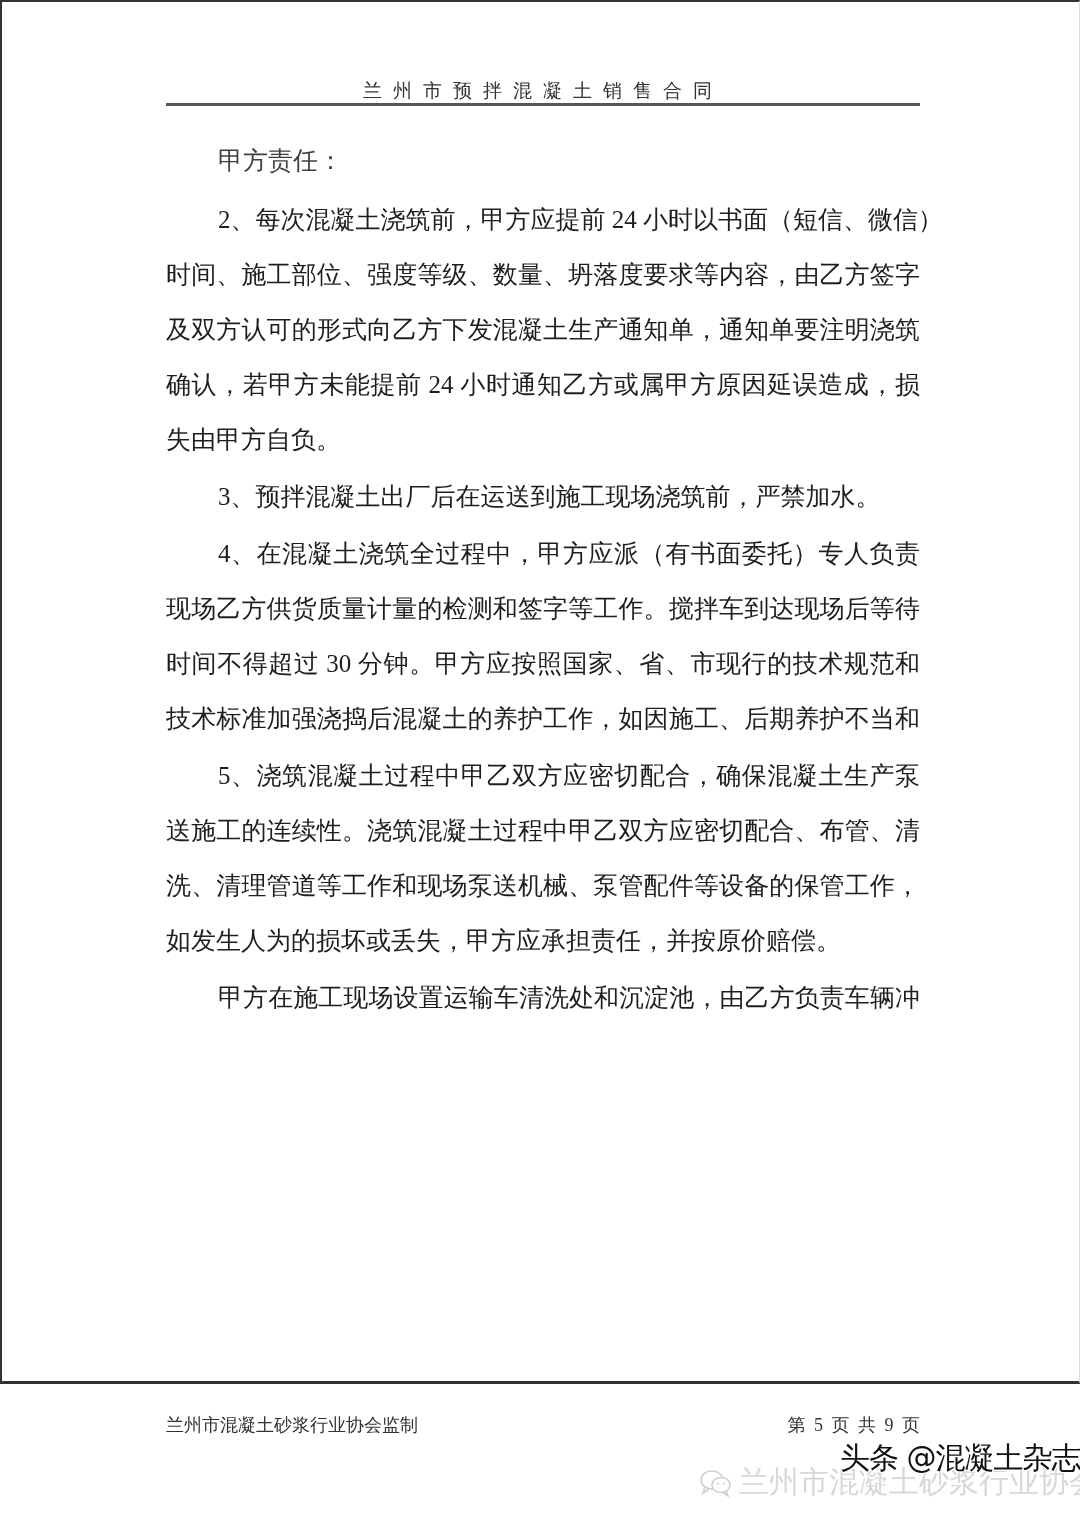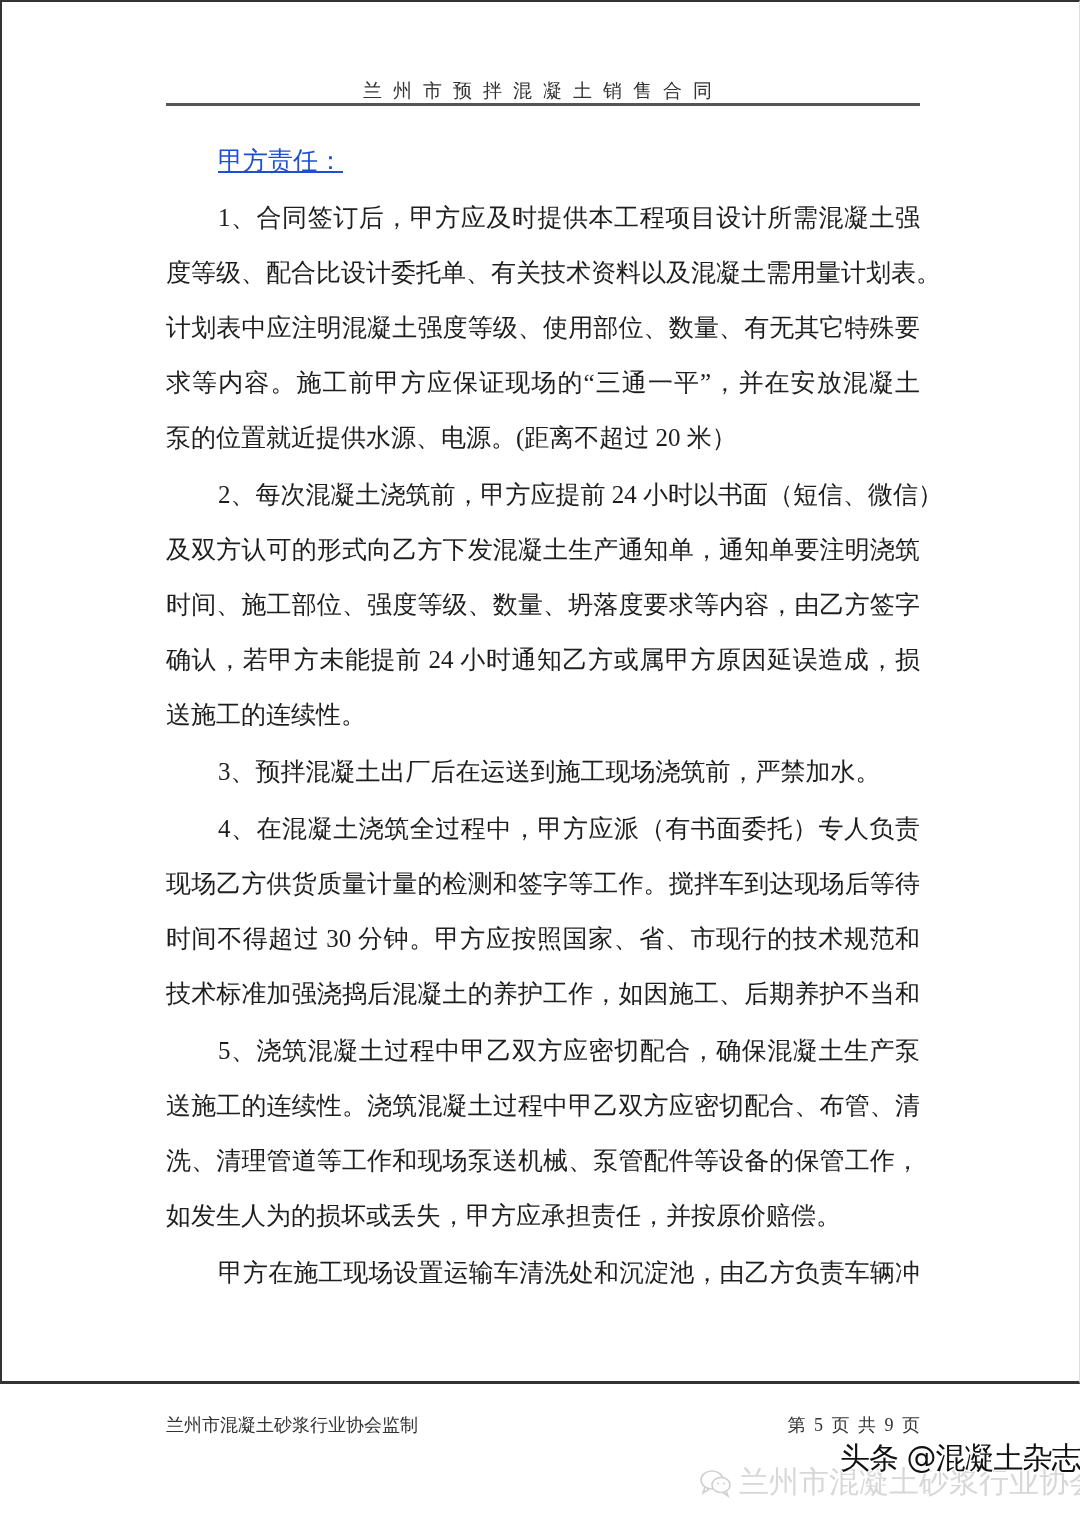--- a/index.html
+++ b/index.html
@@ -62,22 +62,21 @@
       text-align-last: left;
     }
     .line.indent {
       padding-left: 52px;
     }
     .section-heading {
       height: 58px;
       line-height: 58px;
       font-size: 25px;
       padding-left: 52px;
-      color: #1d4ed8;
-      text-decoration: underline;
+      color: #404040;
     }
     .footer-left {
       position: absolute;
       left: 164px;
       top: 1411px;
       font-size: 18px;
       color: #333333;
     }
     .footer-right {
       position: absolute;
@@ -126,34 +125,27 @@
 
 <div class="page-frame">
 
   <div class="header-title">兰州市预拌混凝土销售合同</div>
   <div class="header-rule"></div>
 
   <div class="body-text">
 
     <div class="section-heading">甲方责任：</div>
 
-    <div>
-      <div class="line indent">1、合同签订后，甲方应及时提供本工程项目设计所需混凝土强</div>
-      <div class="line">度等级、配合比设计委托单、有关技术资料以及混凝土需用量计划表。</div>
-      <div class="line">计划表中应注明混凝土强度等级、使用部位、数量、有无其它特殊要</div>
-      <div class="line">求等内容。施工前甲方应保证现场的“三通一平”，并在安放混凝土</div>
-      <div class="line last">泵的位置就近提供水源、电源。(距离不超过 20 米）</div>
-    </div>
 
     <div style="margin-top:2px;">
       <div class="line indent">2、每次混凝土浇筑前，甲方应提前 24 小时以书面（短信、微信）</div>
+      <div class="line">时间、施工部位、强度等级、数量、坍落度要求等内容，由乙方签字</div>
       <div class="line">及双方认可的形式向乙方下发混凝土生产通知单，通知单要注明浇筑</div>
-      <div class="line">时间、施工部位、强度等级、数量、坍落度要求等内容，由乙方签字</div>
       <div class="line">确认，若甲方未能提前 24 小时通知乙方或属甲方原因延误造成，损</div>
-      <div class="line last">送施工的连续性。</div>
+      <div class="line last">失由甲方自负。</div>
     </div>
 
     <div style="margin-top:2px;">
       <div class="line indent last">3、预拌混凝土出厂后在运送到施工现场浇筑前，严禁加水。</div>
     </div>
 
     <div style="margin-top:2px;">
       <div class="line indent">4、在混凝土浇筑全过程中，甲方应派（有书面委托）专人负责</div>
       <div class="line">现场乙方供货质量计量的检测和签字等工作。搅拌车到达现场后等待</div>
       <div class="line">时间不得超过 30 分钟。甲方应按照国家、省、市现行的技术规范和</div>

